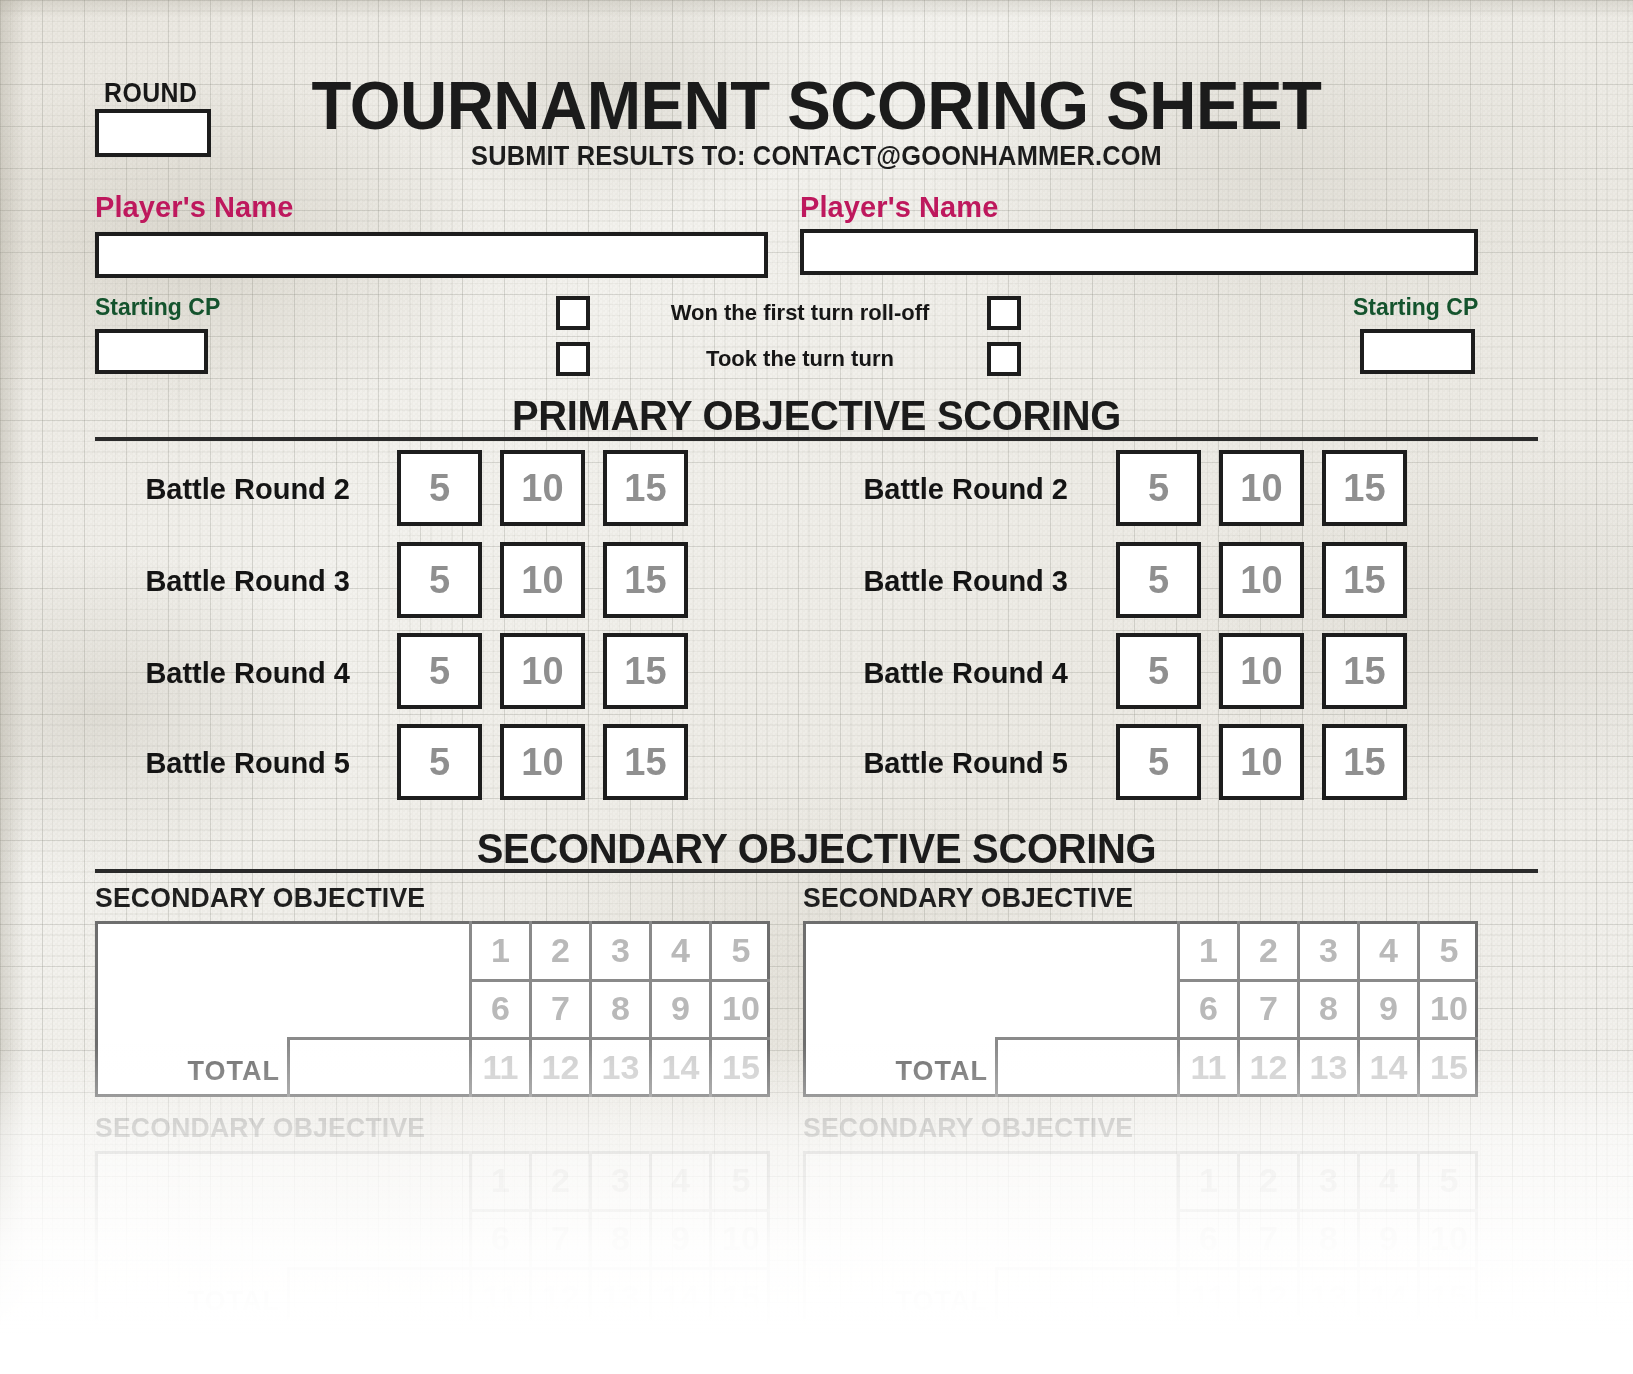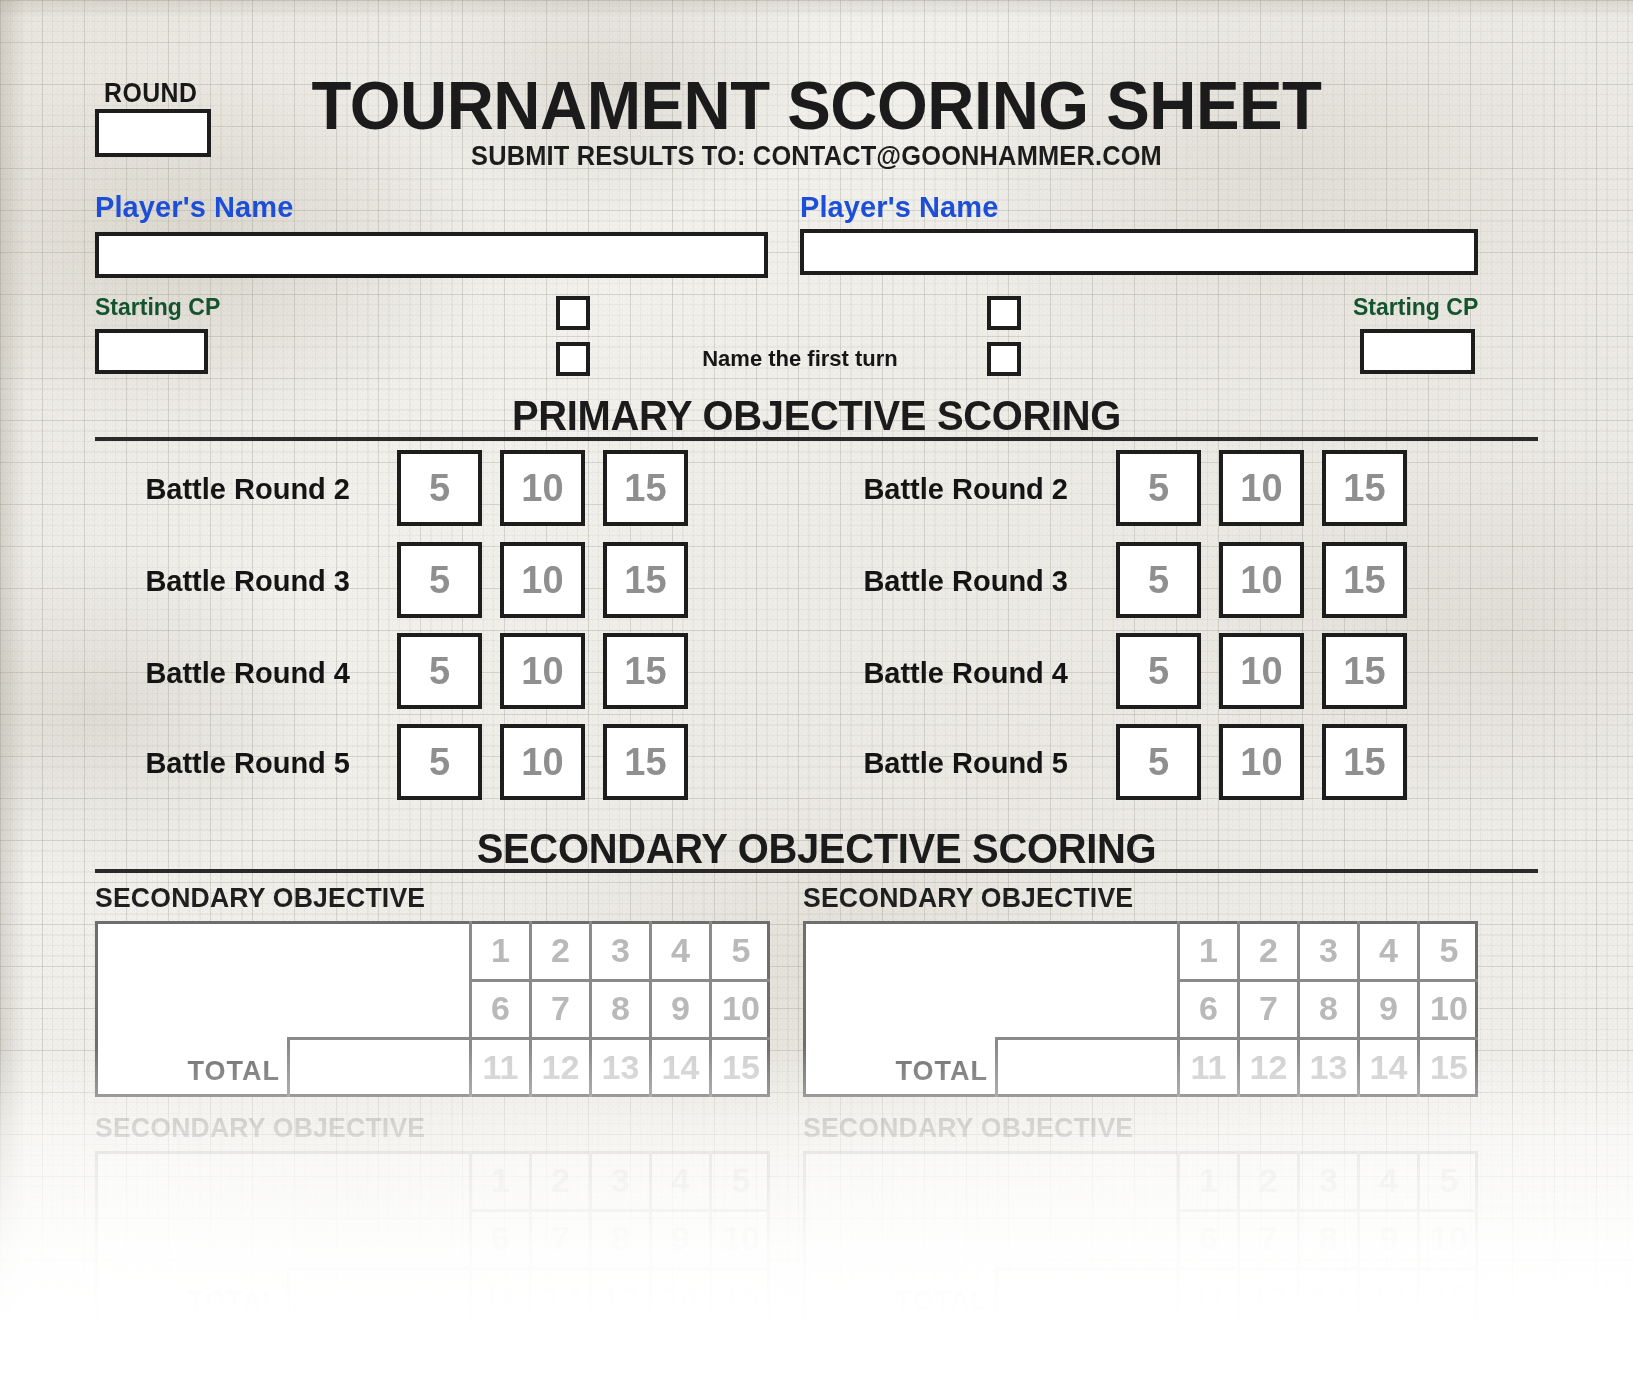--- a/index.html
+++ b/index.html
@@ -95,21 +95,21 @@
   .subtitle {
     position:absolute; left:0; right:0; top:141px;
     text-align:center;
     font-size: 27px; font-weight:700;
     letter-spacing: .2px;
     color:#1c1c1c;
     transform: scaleX(.94);
   }
 
   .pname-label {
-    position:absolute; font-size:29px; font-weight:700; color:#1d4ed8;
+    position:absolute; font-size:29px; font-weight:700; color:#be185d;
     letter-spacing:.1px;
   }
   .pname-label.l { left:95px; top:191px; }
   .pname-label.r { left:800px; top:191px; }
 
   .pname-box.l { position:absolute; left:95px; top:232px; width:673px; height:46px; }
   .pname-box.r { position:absolute; left:800px; top:229px; width:678px; height:46px; }
 
   .cp-label { position:absolute; font-size:23px; font-weight:700; color:#14532d; }
   .cp-label.l { left:95px; top:294px; }
@@ -202,21 +202,22 @@
   <div class="cp-box l inkbox"></div>
 
   <div class="cp-label r">Starting CP</div>
   <div class="cp-box r inkbox"></div>
 
   <div class="cbx l1 inkbox"></div>
   <div class="cbx l2 inkbox"></div>
   <div class="cbx r1 inkbox"></div>
   <div class="cbx r2 inkbox"></div>
 
-  <div class="cb-text t2">Name the first turn</div>
+  <div class="cb-text t1">Won the first turn roll-off</div>
+  <div class="cb-text t2">Took the turn turn</div>
 
   <div class="section-title" style="top:392px;">PRIMARY OBJECTIVE SCORING</div>
   <div class="section-rule" style="top:437px;"></div>
 
   <div class="pri-row-label" style="left:40px;  top:473px;">Battle Round 2</div>
   <div class="pri-row-label" style="left:40px;  top:565px;">Battle Round 3</div>
   <div class="pri-row-label" style="left:40px;  top:657px;">Battle Round 4</div>
   <div class="pri-row-label" style="left:40px;  top:747px;">Battle Round 5</div>
 
   <div class="pri-cell inkbox" style="left:397px; top:450px;">5</div>

